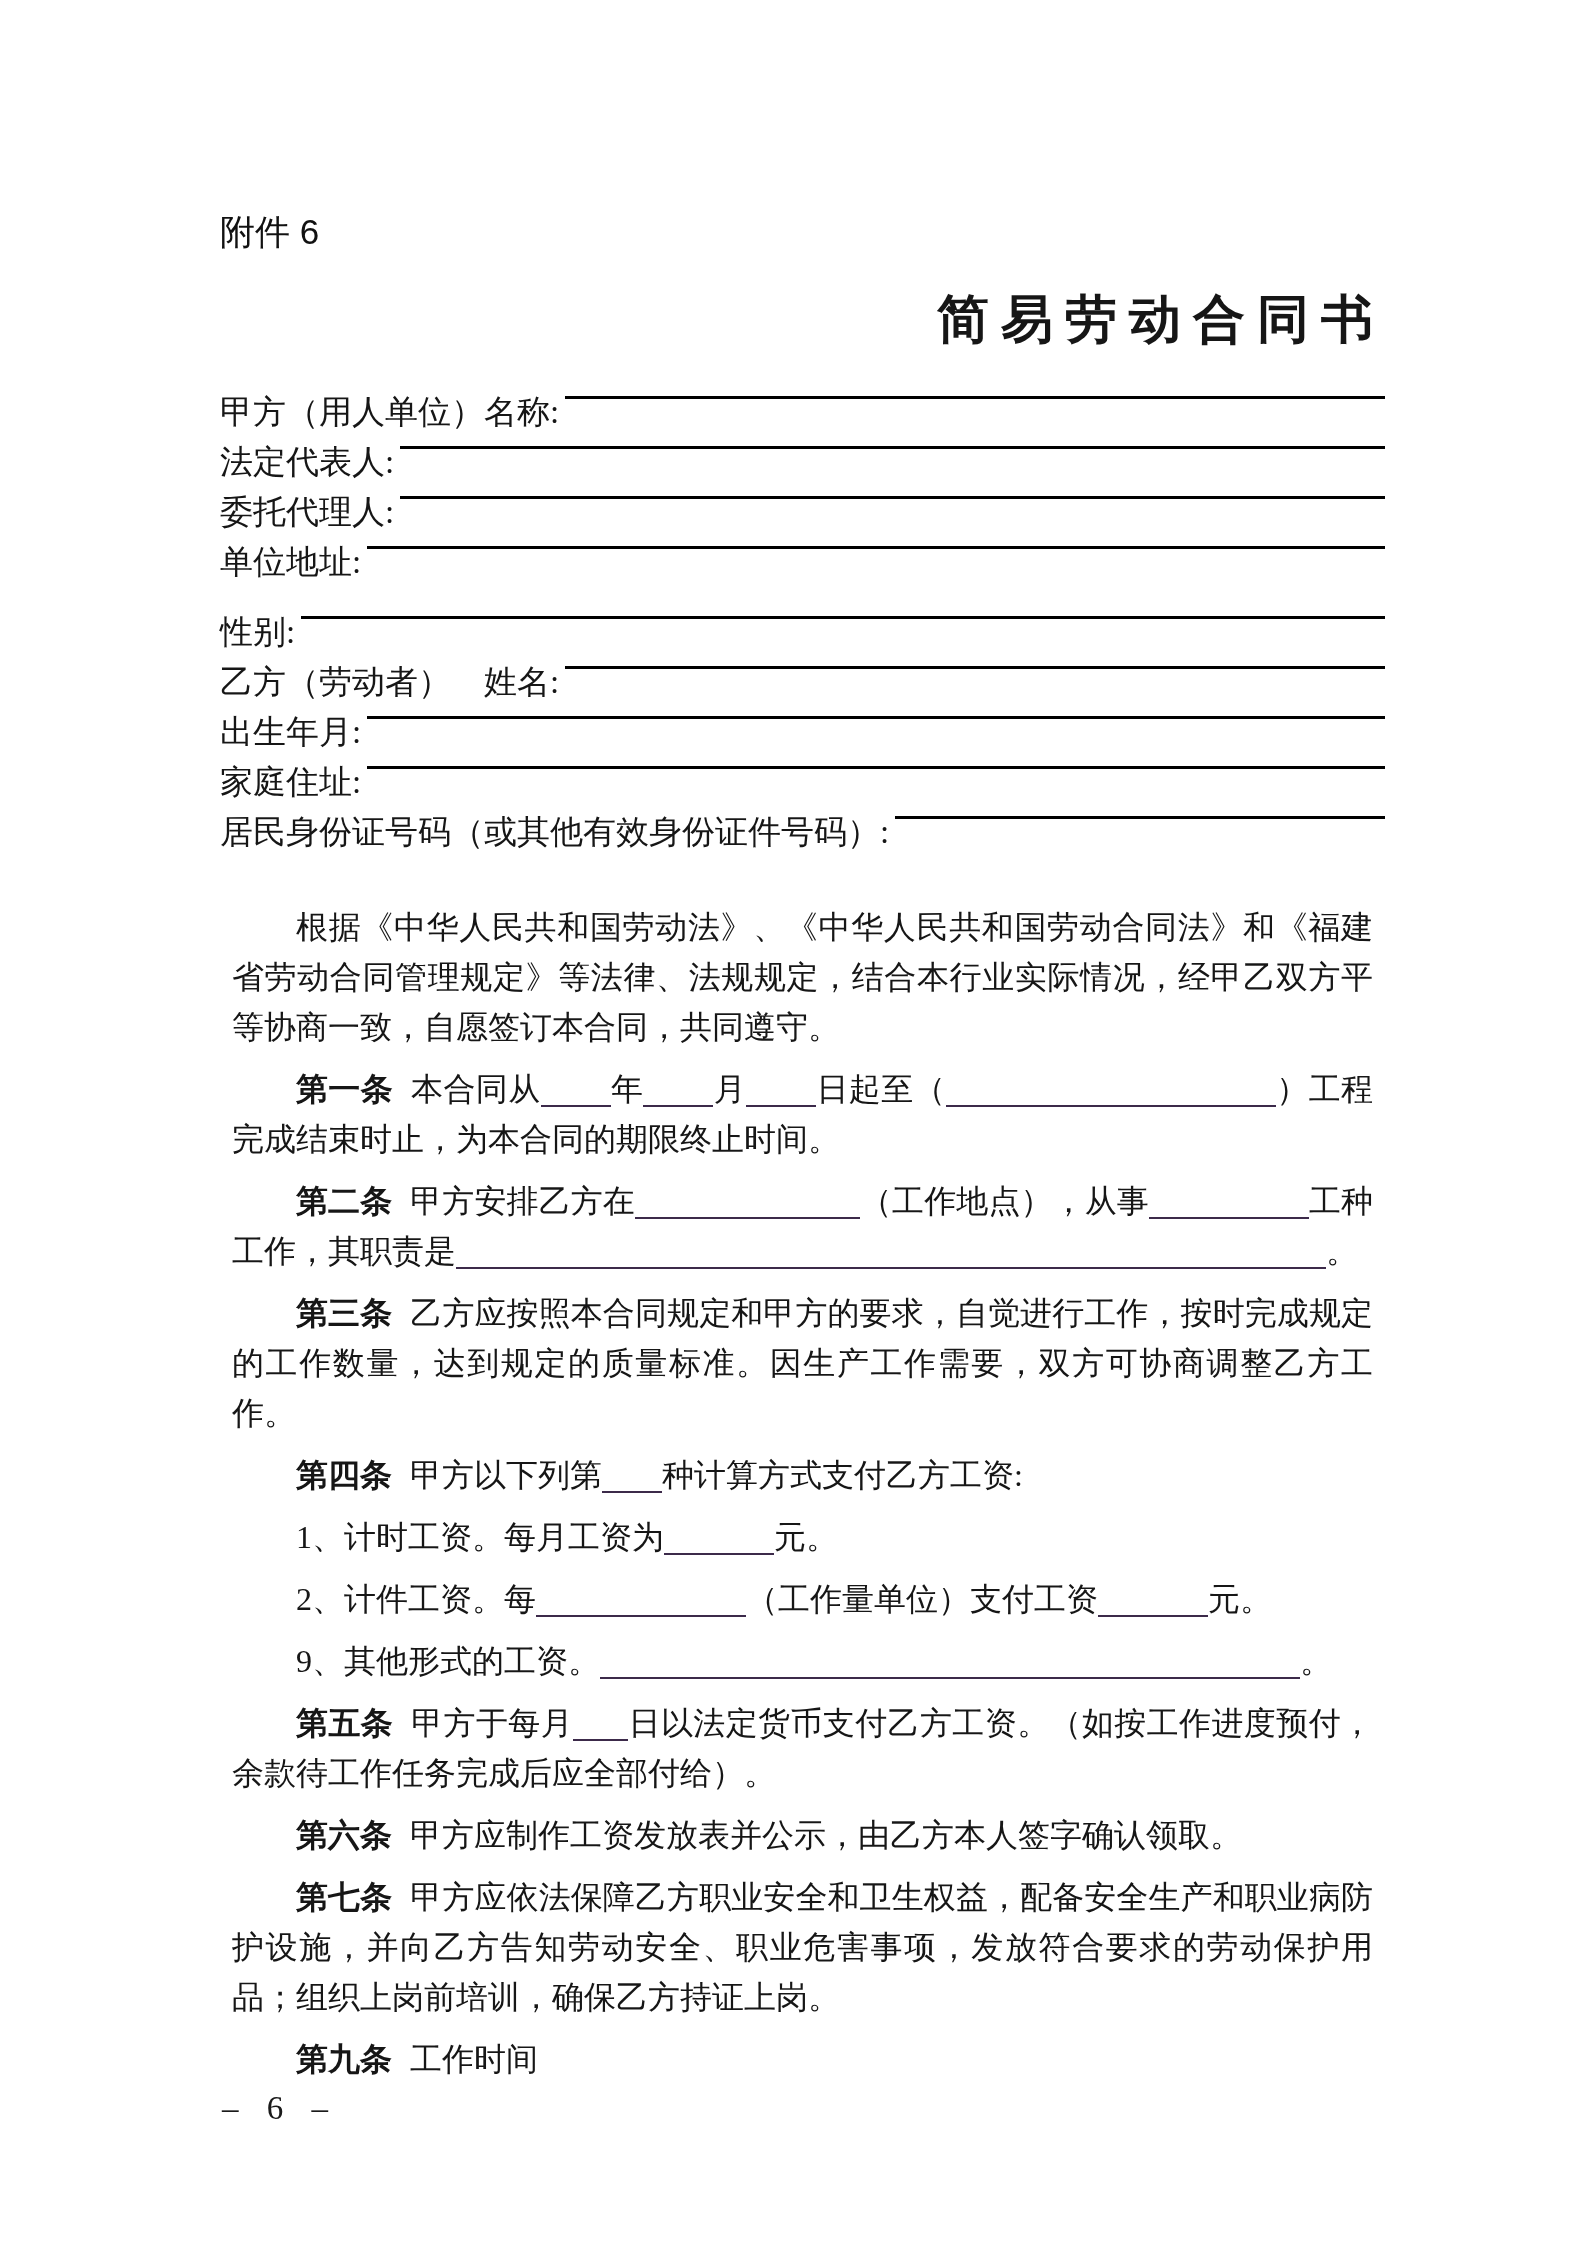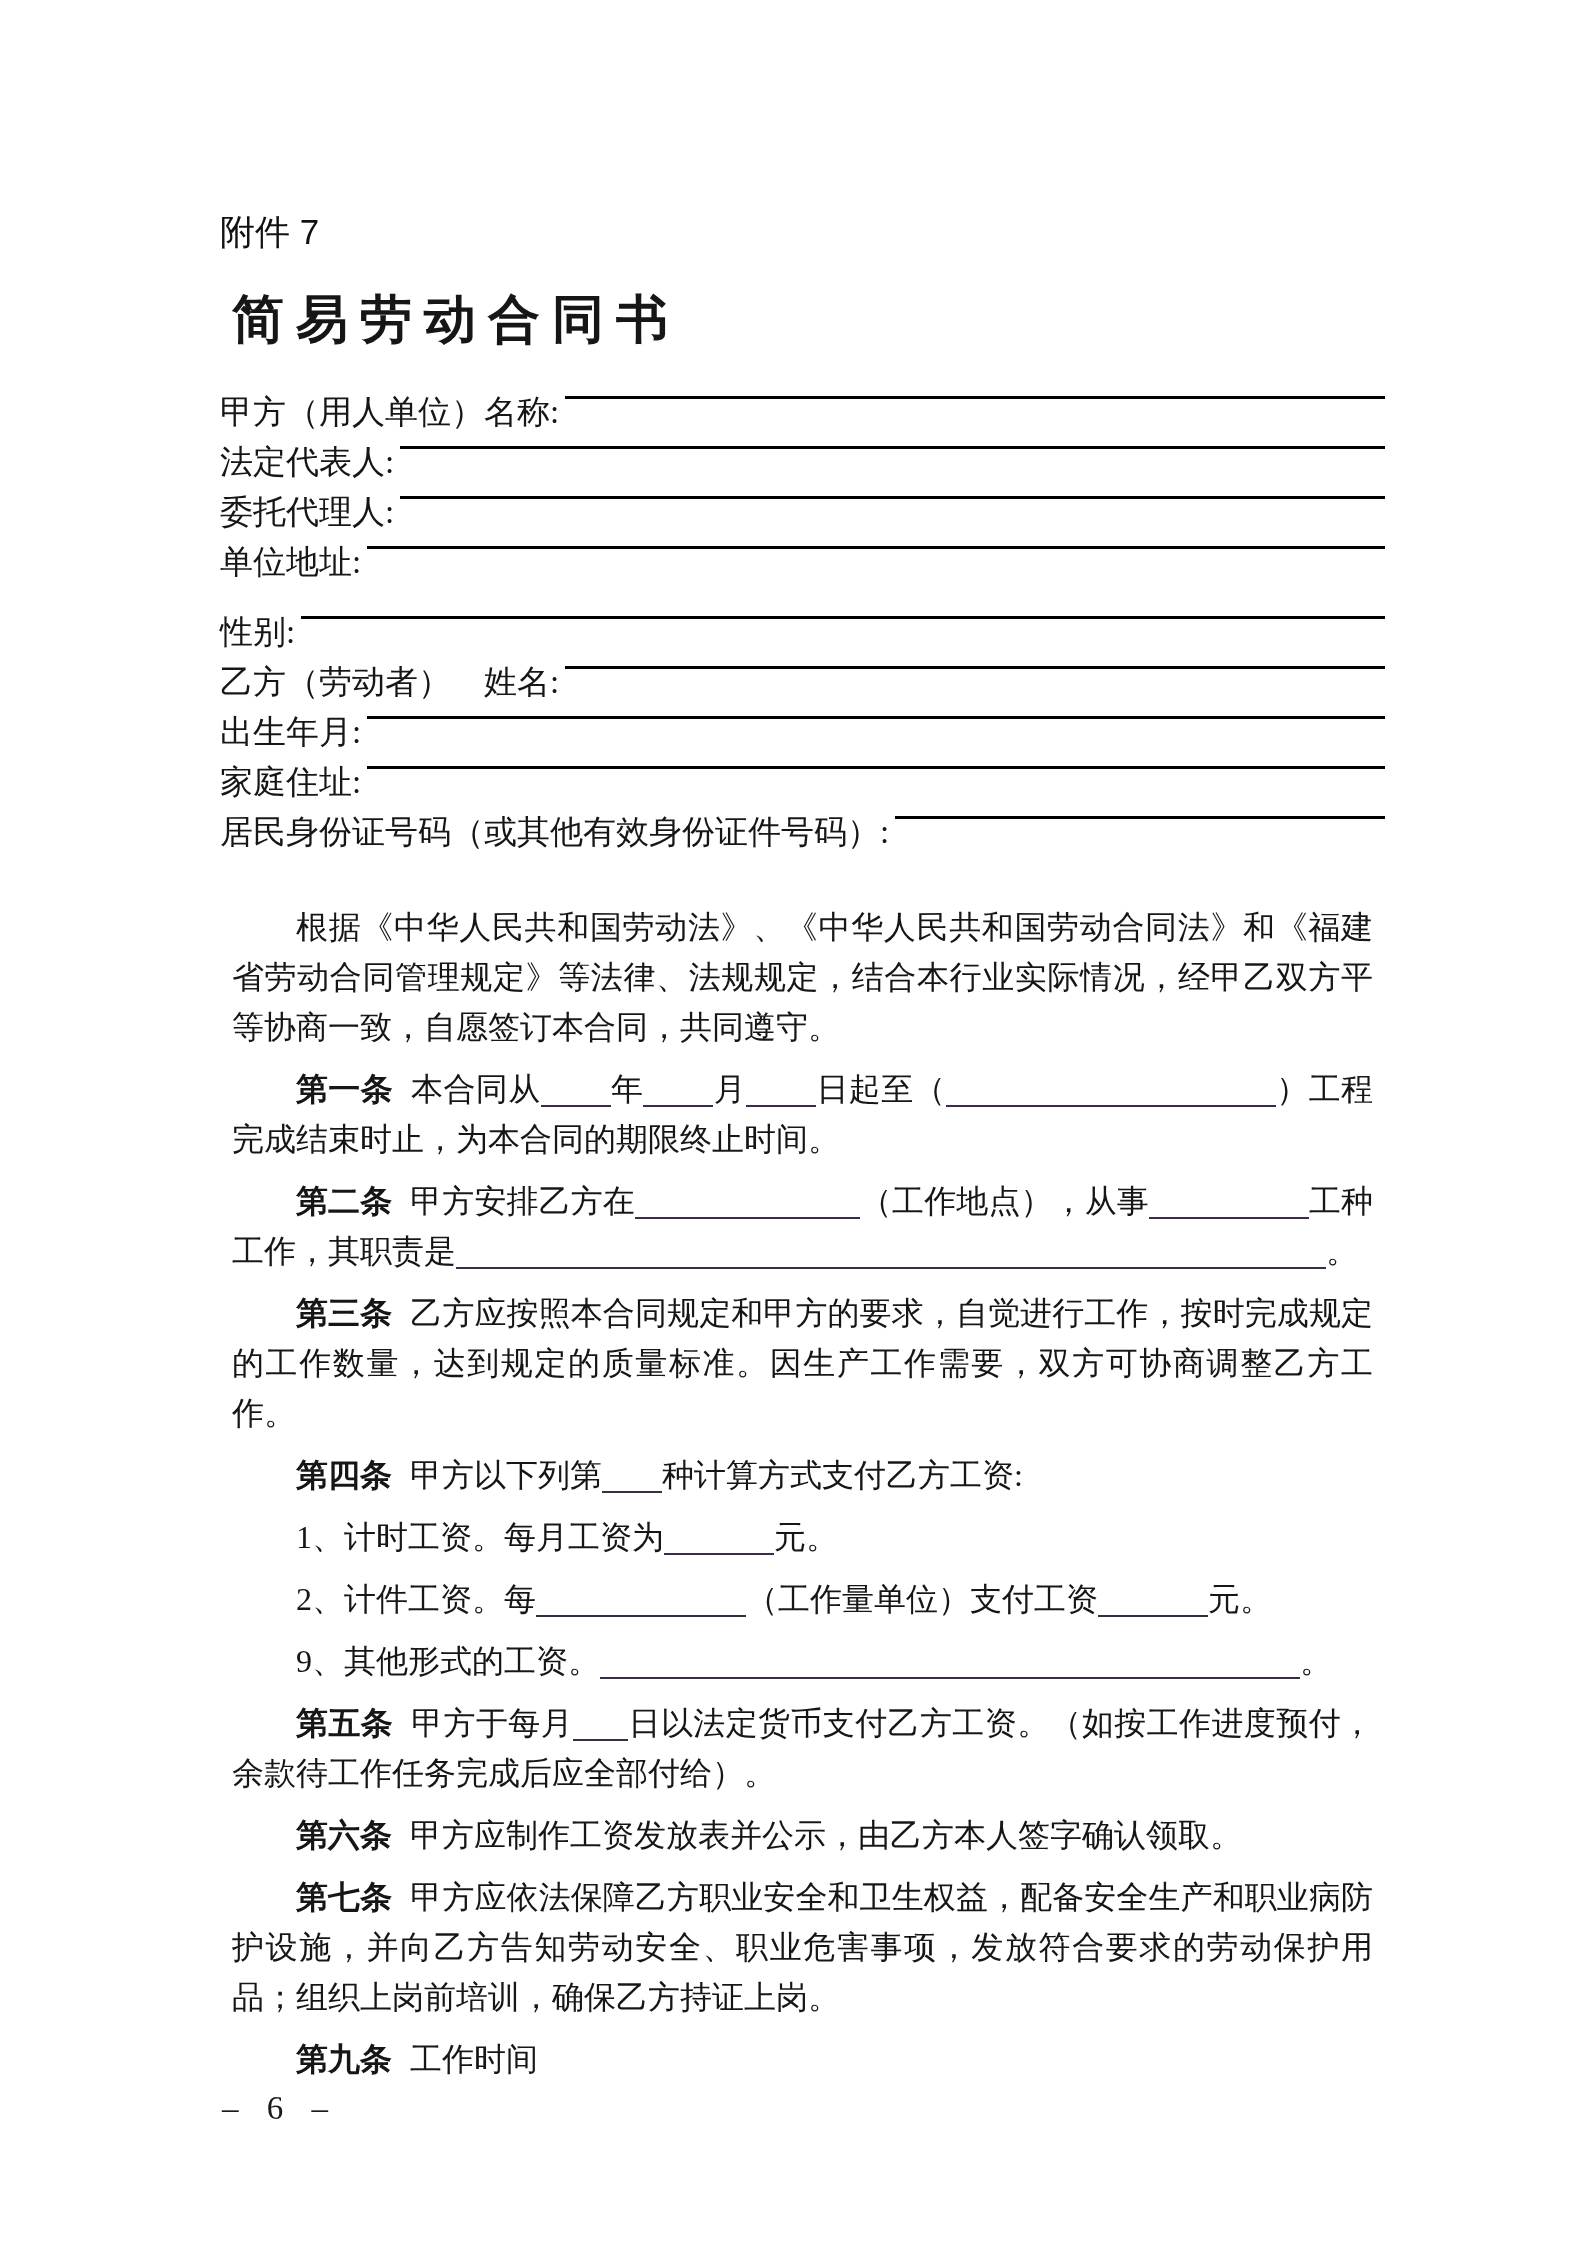--- a/index.html
+++ b/index.html
@@ -16,21 +16,21 @@
     padding:212px 201px 0 220px;
     box-sizing:border-box;
   }
   .attachment {
     font-family:"Liberation Sans","DejaVu Sans",sans-serif;
     font-size:35px; line-height:40px;
     color:#111;
   }
   .doc-title {
     margin:38px 0 4px 0;
-    text-align:left;
+    text-align:right;
     font-size:52px; line-height:60px;
     font-weight:bold;
     letter-spacing:12px;
     padding-left:12px;
   }
   .fields { margin-top:46px; }
   .fields.party-b { margin-top:20px; }
   .frow {
     display:flex; 
     height:50px;
@@ -61,21 +61,21 @@
     font-size:33px; line-height:40px;
     letter-spacing:4px; word-spacing:12px;
     color:#1a1a1a;
   }
 </style>
 </head>
 <body>
 
 <div class="page">
 
-  <div class="attachment">附件 7</div>
+  <div class="attachment">附件 6</div>
 
   <h1 class="doc-title">简易劳动合同书</h1>
 
   <section class="fields party-a">
     <div class="frow">
         <span class="flabel">甲方（用人单位）名称:</span>
         <span class="fline"></span>
       </div>
     <div class="frow">
         <span class="flabel">法定代表人:</span>

